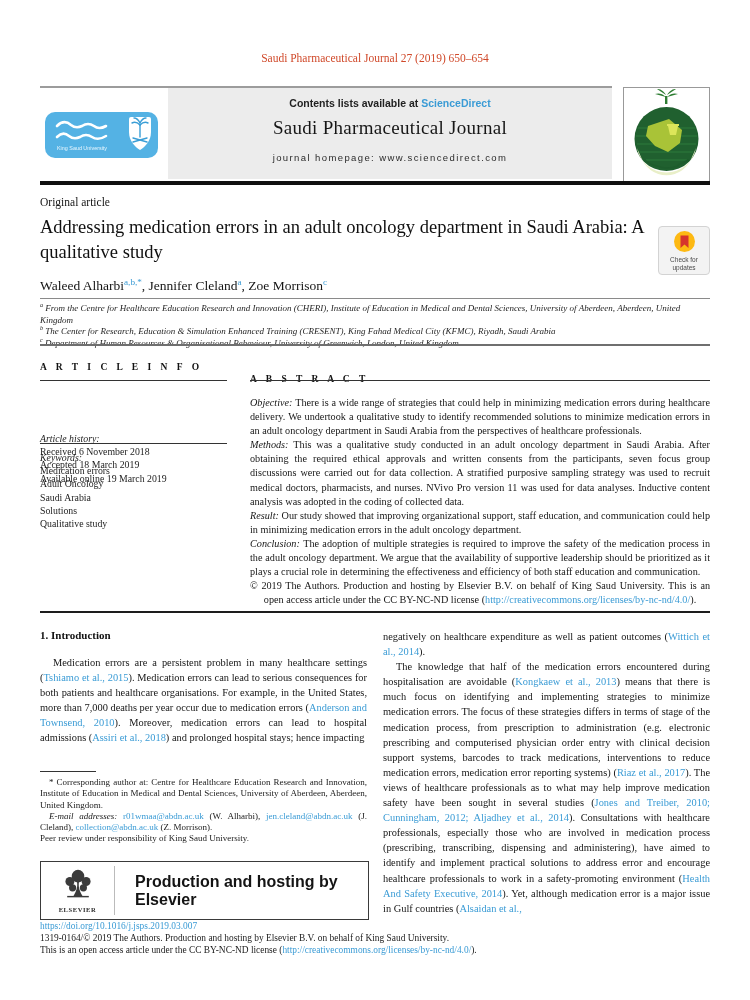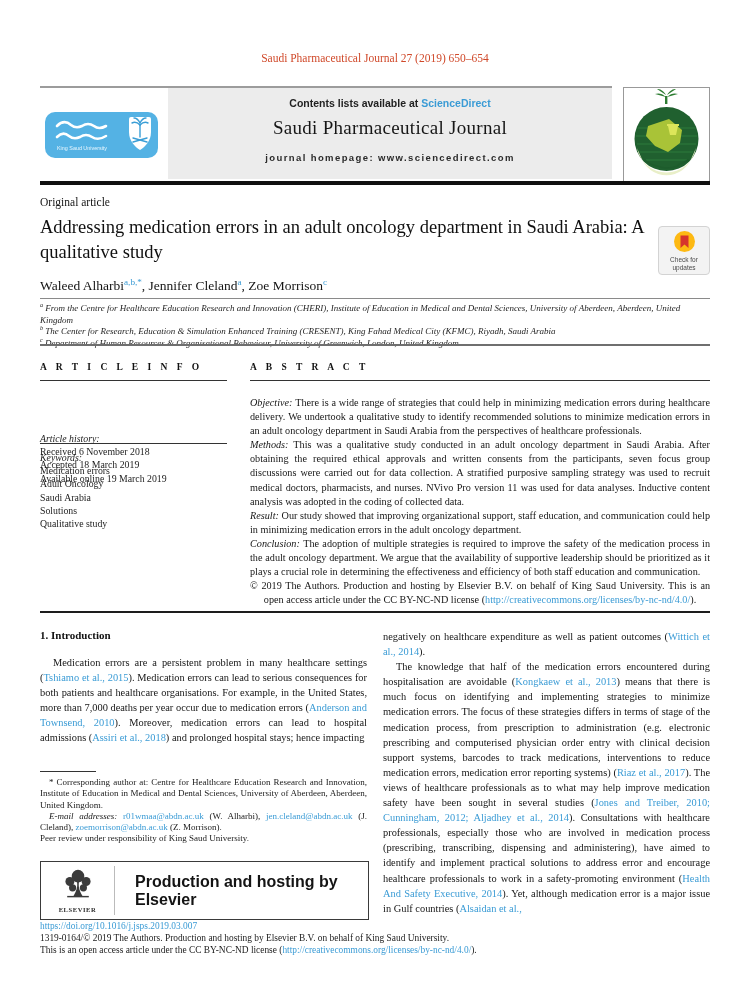--- a/index.html
+++ b/index.html
@@ -8,40 +8,40 @@
   .abs{position:absolute;}
 
   
   .citation{top:52px;left:0;width:750px;text-align:center;font-size:11.5px;color:#d0492a;}
 
   
   .rule-top{top:86px;left:40px;width:572px;height:2px;background:#9c9c9c;}
   .masthead-box{top:88px;left:168px;width:444px;height:91px;background:#ececec;text-align:center;}
   .contents-line{margin-top:9px;font-family:"Liberation Sans",sans-serif;font-size:10.5px;font-weight:bold;color:#222;}
   .masthead-title{margin-top:8px;font-size:19px;color:#161616;letter-spacing:.3px;}
-  .homepage-line{margin-top:13px;font-family:"Liberation Sans",sans-serif;font-size:9.5px;letter-spacing:1.4px;color:#2b2b2b;font-weight:bold;}
+  .homepage-line{margin-top:13px;font-family:"Liberation Sans",sans-serif;font-size:9.5px;letter-spacing:1.4px;color:#2b2b2b;}
   .ksu-logo{top:112px;left:45px;width:113px;height:46px;}
   .society-logo{top:87px;left:623px;width:87px;height:96px;border:1px solid #999;background:#fff;box-sizing:border-box;}
 
   .rule-black1{top:181px;left:40px;width:670px;height:4px;background:#101010;}
 
   .article-type{top:196px;left:40px;font-size:11.5px;color:#151515;}
   .article-title{top:215px;left:40px;width:605px;font-size:18.5px;line-height:25px;color:#101010;}
   .authors{top:278px;left:40px;width:560px;font-size:13.5px;color:#141414;}
 
   .check-badge{top:226px;left:658px;width:50px;height:47px;background:#f3f3f3;border:1px solid #d3d3d3;
      border-radius:4px;text-align:center;font-family:"Liberation Sans",sans-serif;}
   .check-badge .cb-txt{font-size:6.5px;line-height:7.5px;color:#4a4a4a;}
 
   .rule1{top:298px;left:40px;width:670px;height:1px;background:#8a8a8a;}
   .affiliations{top:303px;left:40px;width:670px;font-size:9px;line-height:11.6px;font-style:italic;color:#1f1f1f;}
   .rule2{top:344px;left:40px;width:670px;height:2px;background:#6f6f6f;}
 
   .info-head{top:362px;left:40px;font-size:9.5px;font-weight:bold;letter-spacing:3.5px;color:#111;}
-  .abs-head{top:362px;left:250px;font-size:9.5px;font-weight:bold;letter-spacing:3.5px;color:#111;}
+  .abs-head{top:374px;left:250px;font-size:9.5px;font-weight:bold;letter-spacing:3.5px;color:#111;}
   .info-rule{top:380px;left:40px;width:187px;height:1px;background:#333;}
   .abs-rule{top:380px;left:250px;width:460px;height:1px;background:#333;}
   .history{top:388px;left:40px;width:200px;font-size:9.8px;line-height:13.2px;margin-top:44px;}
   .info-rule2{top:443px;left:40px;width:187px;height:1px;background:#333;}
   .keywords{top:451px;left:40px;width:200px;font-size:9.8px;line-height:13.2px;}
   .ital-label{font-style:italic;}
   .pre-lines{white-space:pre-line;}
 
   .abstract{top:396px;left:250px;width:460px;font-size:10.2px;line-height:14.1px;text-align:justify;color:#161616;}
   .abstract p{margin:0;}
@@ -205,21 +205,21 @@
   <div class="abs col-right">
     <div class="body-text">
       <p><span>negatively on healthcare expenditure as well as patient outcomes (</span><span class="seg-link">Wittich et al., 2014</span><span>).</span></p>
       <p class="indent"><span>The knowledge that half of the medication errors encountered during hospitalisation are avoidable (</span><span class="seg-link">Kongkaew et al., 2013</span><span>) means that there is much focus on identifying and implementing strategies to minimize medication errors. The focus of these strategies differs in terms of stage of the medication process, from prescription to administration (e.g. electronic prescribing and computerised physician order entry with clinical decision support systems, barcodes to track medications, interventions to reduce medication errors, medication error reporting systems) (</span><span class="seg-link">Riaz et al., 2017</span><span>). The views of healthcare professionals as to what may help improve medication safety have been sought in several studies (</span><span class="seg-link">Jones and Treiber, 2010; Cunningham, 2012; Aljadhey et al., 2014</span><span>). Consultations with healthcare professionals, especially those who are involved in medication process (prescribing, transcribing, dispensing and administering), have aimed to identify and implement practical solutions to address error and encourage healthcare professionals to work in a safety-promoting environment (</span><span class="seg-link">Health And Safety Executive, 2014</span><span>). Yet, although medication error is a major issue in Gulf countries (</span><span class="seg-link">Alsaidan et al.,</span></p>
     </div>
   </div>
 
   <div class="abs fn-rule"></div>
   <div class="abs footnote">
     <p class="fn-indent"><span>* Corresponding author at: Centre for Healthcare Education Research and Innovation, Institute of Education in Medical and Dental Sciences, University of Aberdeen, Aberdeen, United Kingdom.</span></p>
-    <p class="fn-indent"><span class="seg-i">E-mail addresses: </span><span class="seg-link">r01wmaa@abdn.ac.uk</span><span> (W. Alharbi), </span><span class="seg-link">jen.cleland@abdn.ac.uk</span><span> (J. Cleland), </span><span class="seg-link">zoemorrison@abdn.ac.uk</span><span> (Z. Morrison).</span></p>
+    <p class="fn-indent"><span class="seg-i">E-mail addresses: </span><span class="seg-link">r01wmaa@abdn.ac.uk</span><span> (W. Alharbi), </span><span class="seg-link">jen.cleland@abdn.ac.uk</span><span> (J. Cleland), </span><span class="seg-link">collection@abdn.ac.uk</span><span> (Z. Morrison).</span></p>
     <p>Peer review under responsibility of King Saud University.</p>
   </div>
 
   <div class="abs elsevier-box">
     <div class="elsevier-logo-col">
       <svg width="36" height="36" viewBox="0 0 40 40">
         <g fill="#3b3b3b">
           <circle cx="20" cy="9" r="7"></circle>
           <circle cx="11" cy="15" r="5"></circle>
           <circle cx="29" cy="15" r="5"></circle>

